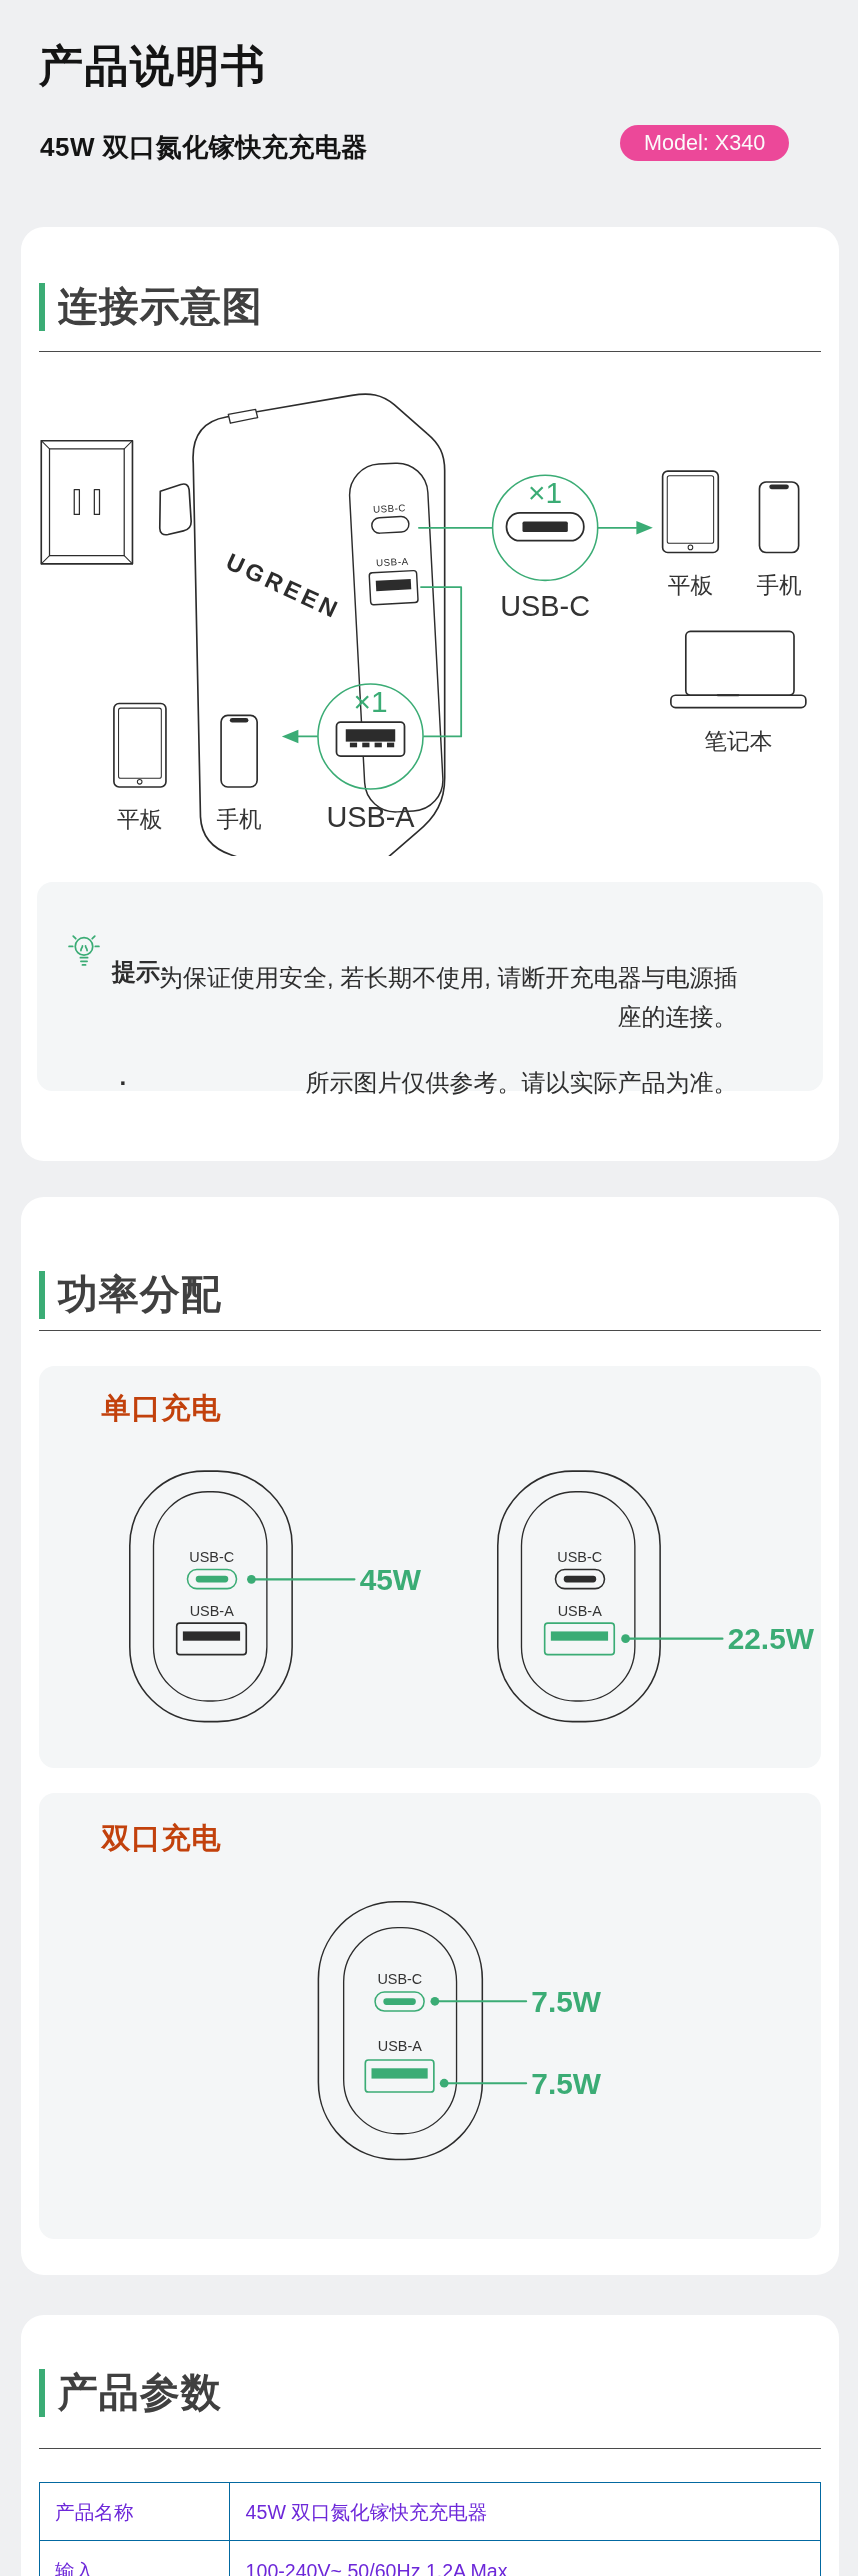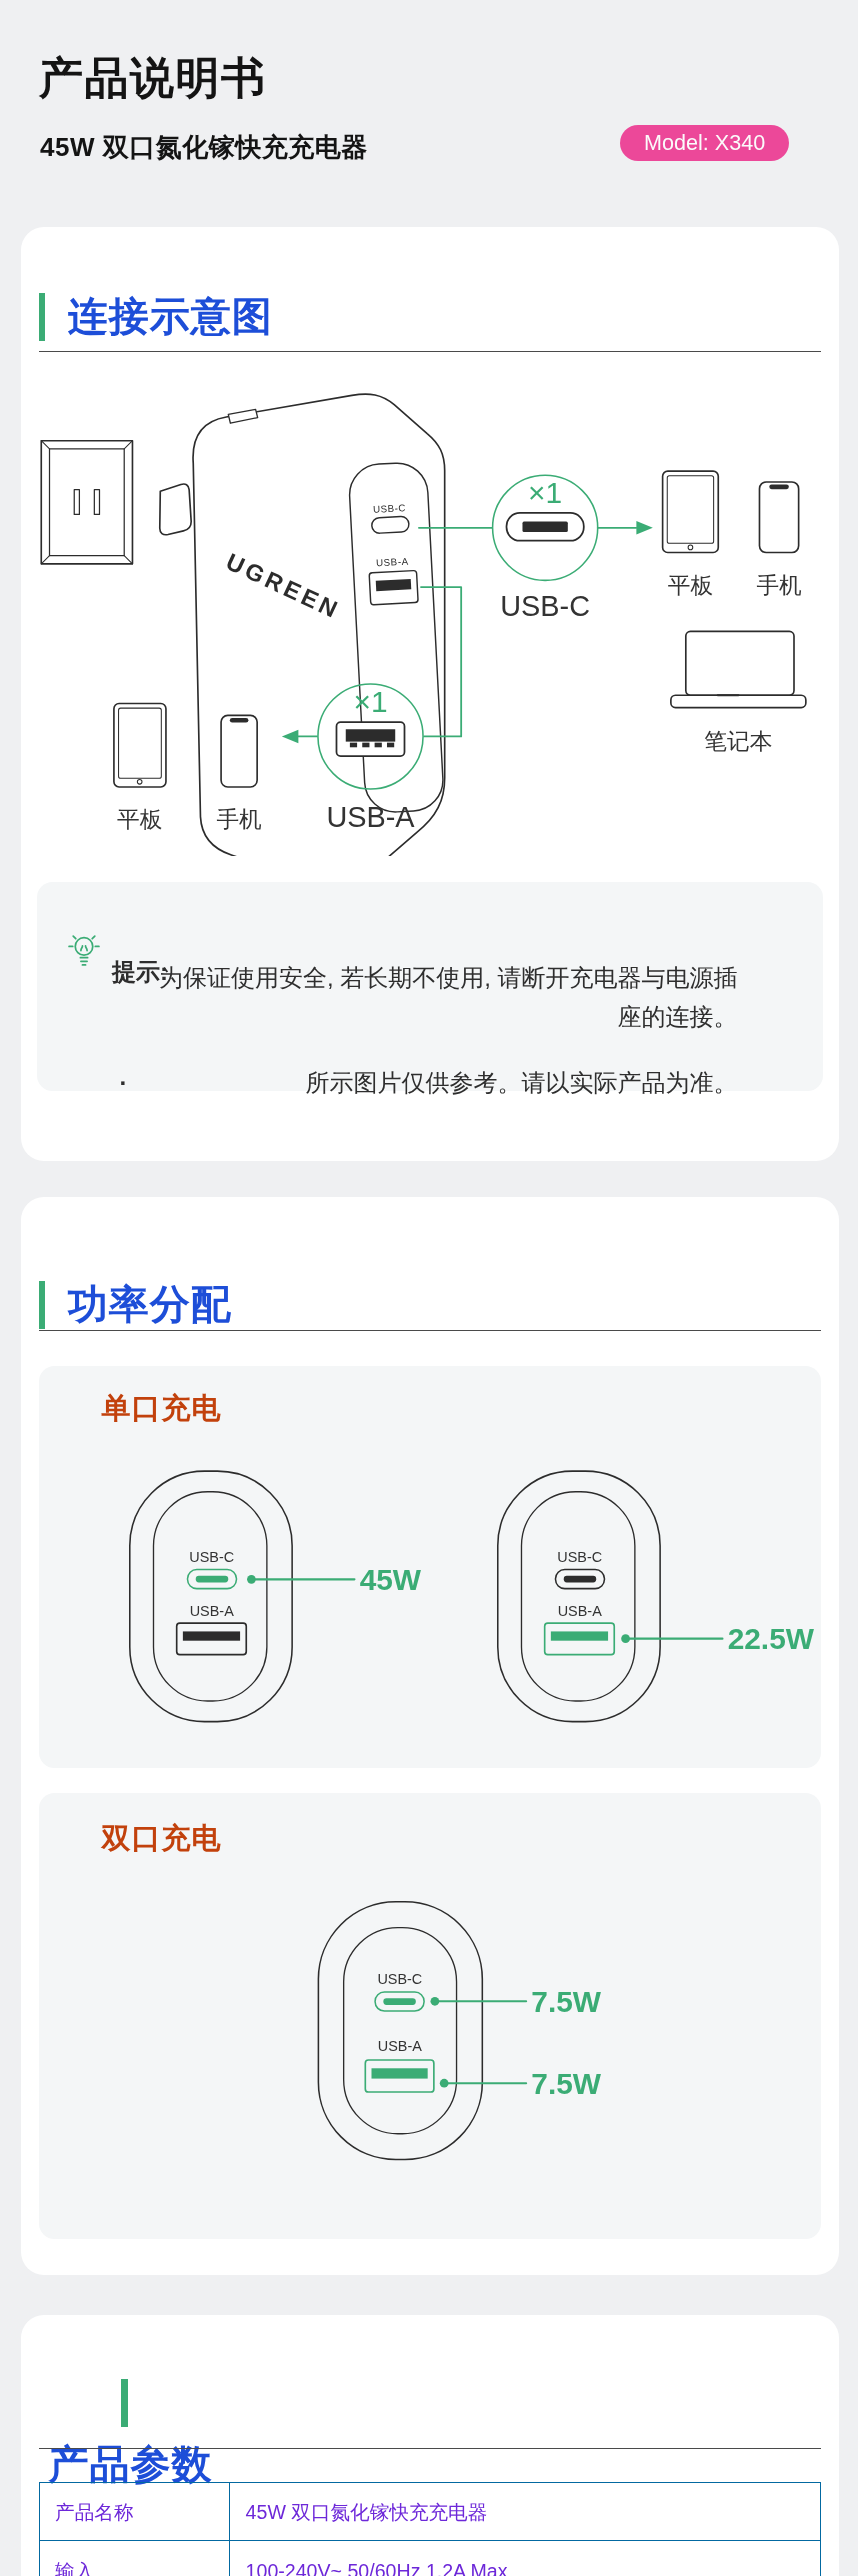--- a/index.html
+++ b/index.html
@@ -1,29 +1,29 @@
 <!DOCTYPE html>
 <html style="font-size:8.2px"><head>
 <meta charset="utf-8">
 <style>
   html,body{margin:0;padding:0;}
   body{width:859px;font-family:"Liberation Sans","DejaVu Sans",sans-serif;-webkit-font-smoothing:antialiased;}
   .page{position:relative;width:859px;height:3641px;background:#EFF0F2;overflow:hidden;}
   .abs{position:absolute;}
   
-  .h-title{left:39px;top:49px;font-size:44px;font-weight:900;color:#141414;letter-spacing:1.5px;}
+  .h-title{left:39px;top:37px;font-size:44px;font-weight:900;color:#141414;letter-spacing:1.5px;}
   .h-sub{left:40px;top:130px;font-size:26px;font-weight:700;color:#141414;letter-spacing:0.5px;}
   .badge{left:620px;top:125px;height:36px;line-height:36px;padding:0 24px;border-radius:18.5px;
          background:#ec4899;color:#FBFBFB;font-size:21.6px;}
   
   .card{position:absolute;left:20.6px;width:818px;background:#FFFFFF;border-radius:23px;}
   .subcard{position:absolute;background:#F4F6F7;border-radius:15.5px;}
   .sechead{position:absolute;left:18px;display:flex;align-items:center;}
   .secbar{width:6.7px;height:48px;background:#3BAC75;margin-right:12.4px;flex:none;}
-  .sechead h2{margin:10px;font-size:40px;font-weight:900;color:#1d4ed8;letter-spacing:1px;}
+  .sechead h2{margin:0;font-size:40px;font-weight:900;color:#404040;letter-spacing:1px;}
   .divider{position:absolute;left:18px;right:18px;border-top:1px solid #4A4A4A;height:0;}
   
   .tipbox{position:absolute;left:16px;top:655px;width:786px;height:209px;background:#F4F6F7;border-radius:15.5px;}
   .tiphead{position:absolute;left:30px;top:27px;display:flex;align-items:center;}
   .tiphead .t{font-size:24px;font-weight:700;color:#2E2E2E;margin-left:11.3px;margin-top:47px;}
   .tiplist{position:absolute;left:83px;top:76px;width:618px;margin:0;padding:0;list-style:none;text-align:right;}
   .tiplist li{position:relative;padding-left:18.5px;font-size:24px;line-height:39px;color:#2E2E2E;}
   .tiplist li + li{margin-top:27px;}
   .tiplist li::before{content:"·";position:absolute;left:0;top:0;font-weight:700;}
   .subtitle-green{position:absolute;left:48px;font-size:29px;font-weight:700;color:#c2410c;letter-spacing:1px;margin-left:15px;}
@@ -234,21 +234,21 @@
             <circle cx="786" cy="392" r="8.5" fill="#3BAC75"></circle>
             <line x1="794" y1="392" x2="945" y2="392" stroke="#3BAC75" stroke-width="4"></line>
             <text x="955" y="412" font-size="58" font-weight="bold" fill="#3BAC75">7.5W</text>
           </g>
         </g>
       </svg>
     </div>
   </section>
 
   <section class="card" style="top:2315px;height:645px;">
-    <div class="sechead" style="top:64px;flex-direction:column;">
+    <div class="sechead" style="top:50px;">
       <span class="secbar"></span>
       <h2>产品参数</h2>
     </div>
     <div class="divider" style="top:133px;"></div>
     <table class="spec-table">
       <tbody>
           <tr>
             <td class="t-label">产品名称</td>
             <td class="t-value">
               <div>45W 双口氮化镓快充充电器</div>

